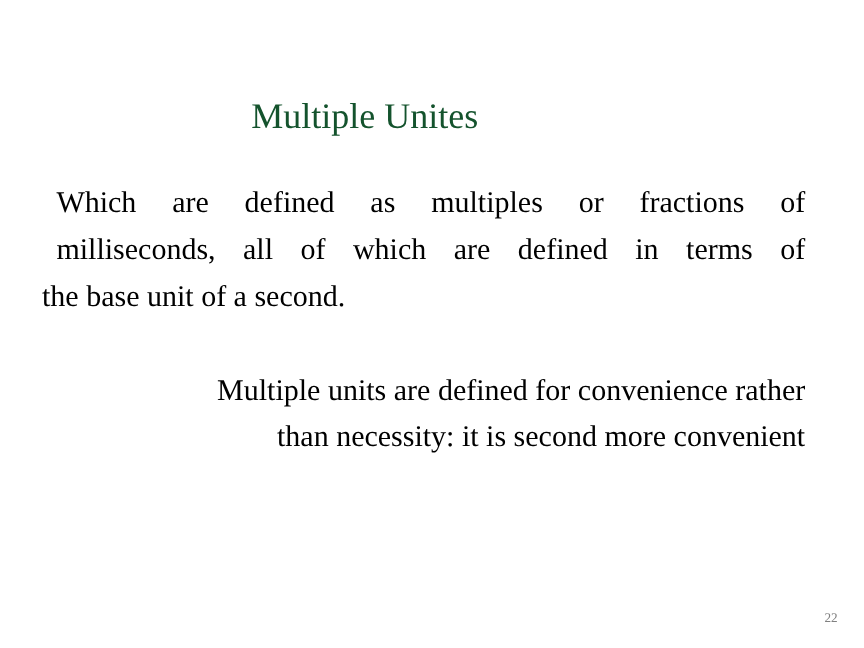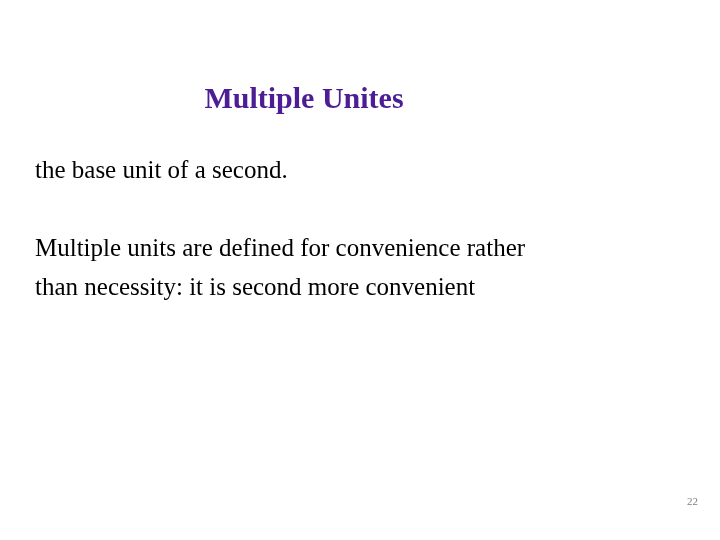--- a/index.html
+++ b/index.html
@@ -27,24 +27,24 @@
   }
 
   
   .slide-title {
     position: absolute;
     left: 0;
     top: 80px;
     width: 608px;
     text-align: center;
     font-size: 30px;
-    font-weight: bold;
+    font-weight: normal;
     line-height: 36px;
     letter-spacing: 0px;
-    color: #4c1d95;
+    color: #14532d;
     white-space: nowrap;
   }
 
   
   .body-block {
     position: absolute;
     left: 35px;
     top: 150px;
     width: 636px;
   }
@@ -74,52 +74,54 @@
   .para-justified .ln.first {
     text-indent: 12px;
   }
 
   .para-gap {
     height: 39px;
   }
 
   
   .para-left {
-    text-align: left;
+    text-align: right;
   }
   .para-left .ln {
     display: block;
     white-space: nowrap;
   }
 
   .unit-small {
     font-size: 19px;
   }
 
   
   .page-number {
     position: absolute;
     right: 22px;
-    bottom: 32px;
+    bottom: 18px;
     font-size: 11px;
     line-height: 13px;
     color: #808080;
     font-family: "Liberation Serif", "DejaVu Serif", serif;
   }
 </style>
 </head>
 <body>
 
 <div class="slide">
 
   <div class="slide-title">Multiple Unites</div>
 
   <div class="body-block">
 
     <div class="para para-justified">
+      <span class="ln first">Which are defined as multiples or fractions of</span>
+      <span class="ln">milliseconds, all of which are defined in terms of</span>
       <span class="ln last">the base unit of a second.</span>
     </div>
 
     <div class="para-gap"></div>
 
     <div class="para para-left">
       <span class="ln">Multiple units are defined for convenience rather</span>
       <span class="ln">than necessity: it is second more convenient</span>
     </div>
 

